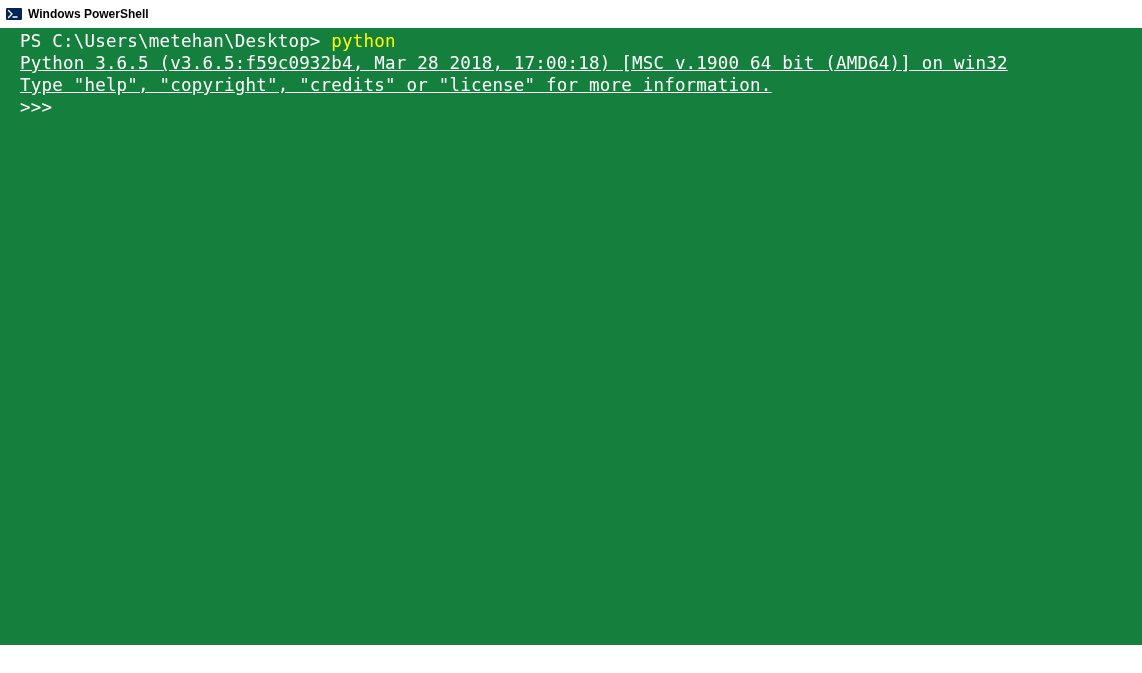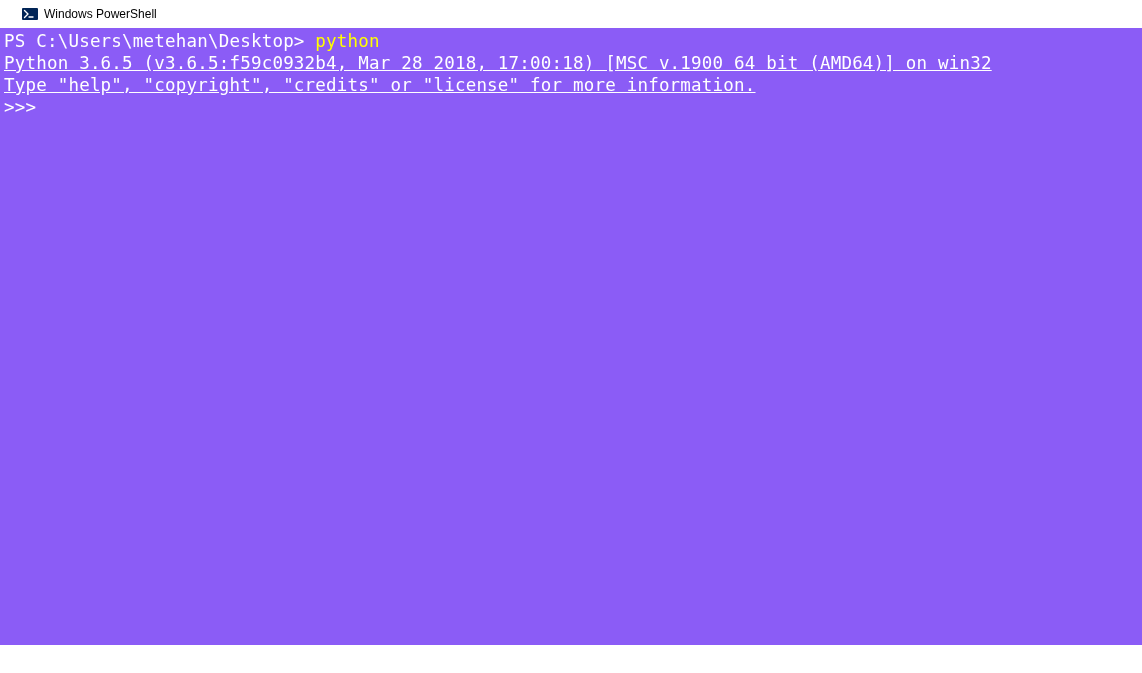--- a/index.html
+++ b/index.html
@@ -12,44 +12,45 @@
       background: #ffffff;
       width: 1142px;
       height: 673px;
       overflow: hidden;
     }
     .titlebar {
       height: 28px;
       background: #ffffff;
       display: flex;
       align-items: center;
-      padding-left: 22px;
+      padding-left: 6px;
       border-bottom: 0px solid #ddd;
+      font-weight: bold;
     }
     .titlebar-icon {
       width: 16px;
       height: 16px;
       margin-right: 6px;
       display: flex;
       align-items: center;
       justify-content: center;
     }
     .titlebar-icon svg {
       width: 16px;
       height: 16px;
     }
     .titlebar-text {
       font-size: 12px;
       color: #000000;
     }
     .terminal {
-      background: #8b5cf6;
+      background: #15803d;
       width: 1142px;
       height: 617px;
-      padding: 2px 4px;
+      padding: 2px 20px;
       font-family: Consolas, "Lucida Console", monospace;
       font-size: 17.5px;
       line-height: 22px;
       color: #ffffff;
       white-space: pre;
       overflow: hidden;
       letter-spacing: 0.2px;
     }
     .prompt-path {
       color: #ffffff;

